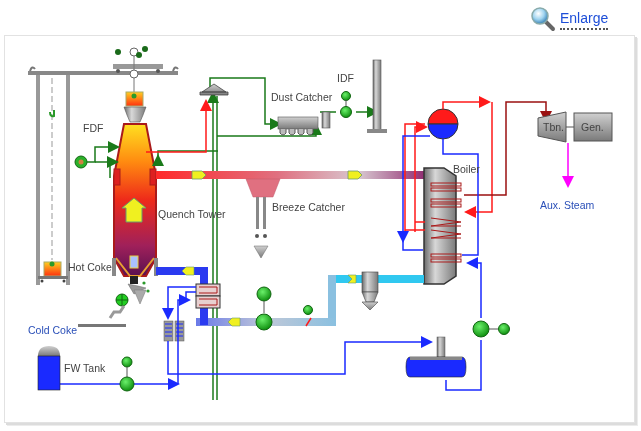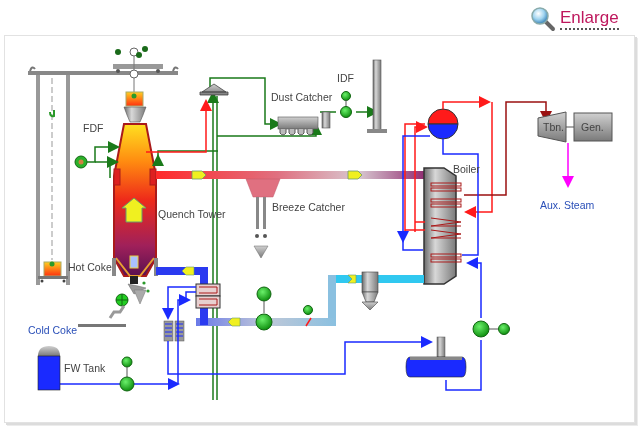--- a/index.html
+++ b/index.html
@@ -1,18 +1,18 @@
 <!DOCTYPE html>
 <html><head>
 <meta charset="utf-8">
 <style>
   html, body { margin:0; padding:0; background:#ffffff; }
   body { width:641px; height:431px; position:relative; overflow:hidden; font-family:"Liberation Sans", sans-serif; }
   .enlarge { position:absolute; left:530px; top:4px; height:30px; display:flex; align-items:center; cursor:pointer; }
-  .enlarge-text { font-size:17px; color:#be185d; margin-left:4px; border-bottom:2px dotted #555; line-height:18px; padding-bottom:1px; }
+  .enlarge-text { font-size:14px; color:#1d4ed8; margin-left:4px; border-bottom:2px dotted #555; line-height:18px; padding-bottom:1px; }
   .frame { position:absolute; left:4px; top:35px; width:629px; height:386px; background:#fff; border:1px solid #e2e2e2; box-shadow:2px 2px 0 #dcdcdc, 3px 3px 0 #ececec; }
   svg.diagram { position:absolute; left:0; top:0; }
   .lbl { font-family:"Liberation Sans", sans-serif; font-size:10.5px; fill:#444; }
   .lbl-blue { font-family:"Liberation Sans", sans-serif; font-size:10.5px; fill:#2a4fb8; }
 </style>
 </head>
 <body>
 
 <div class="enlarge">
   <svg width="26" height="26" viewBox="0 0 26 26">

